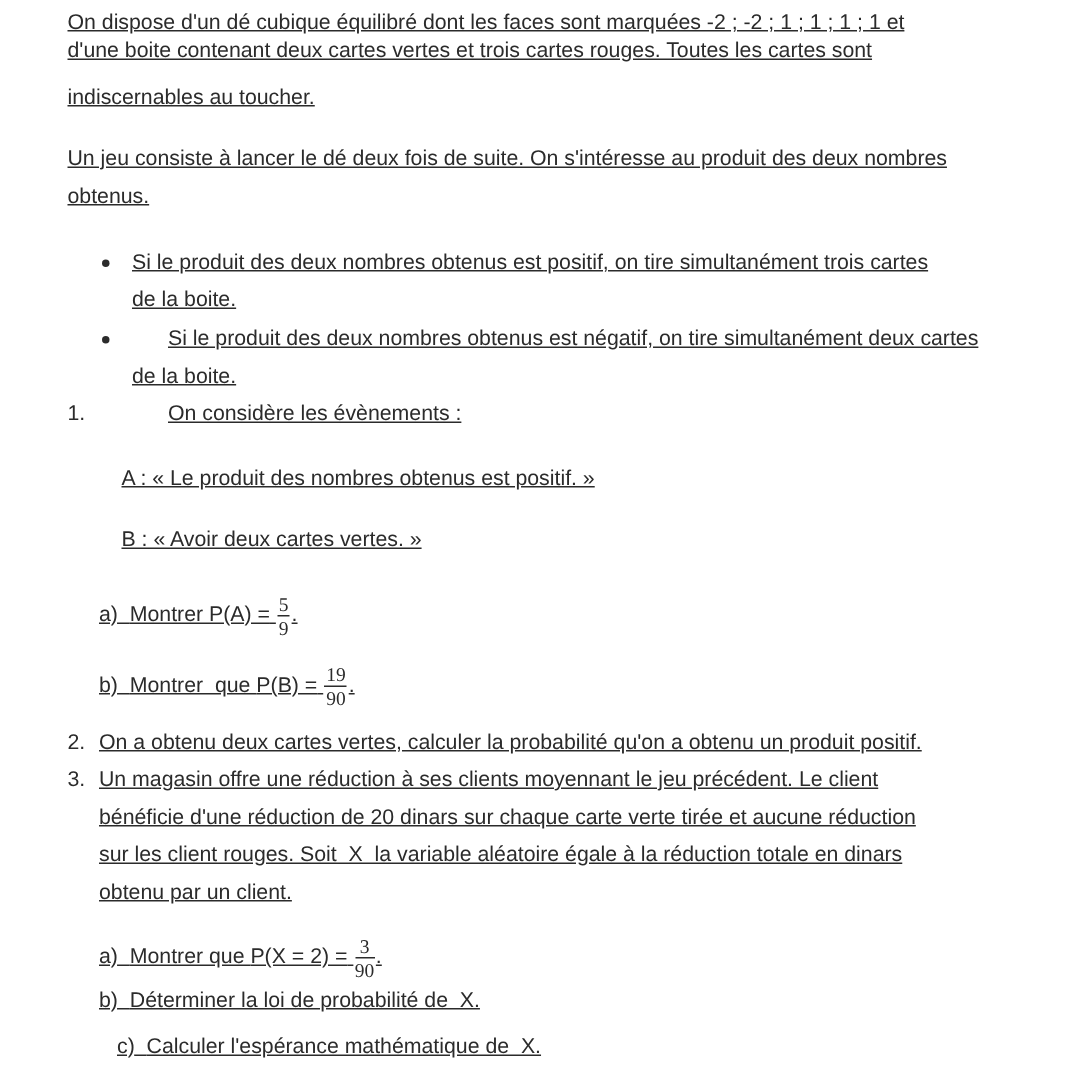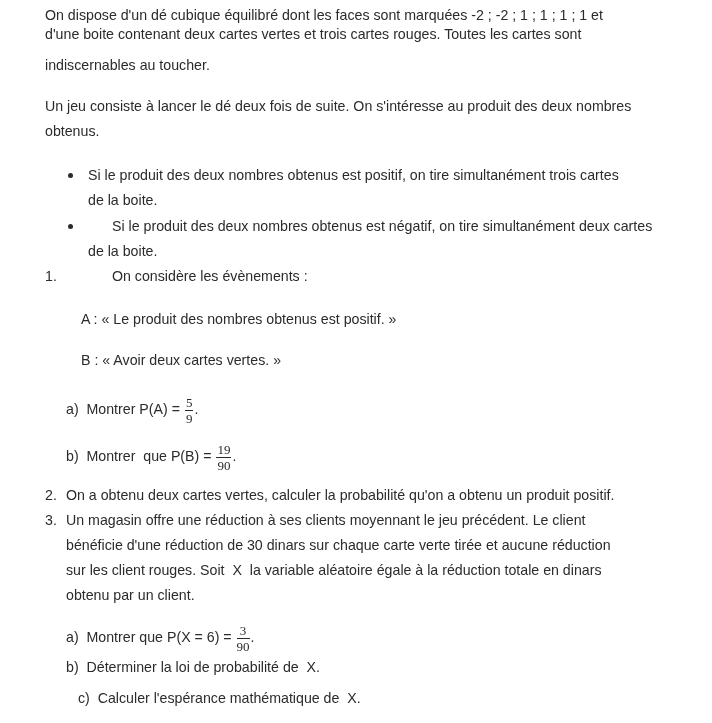--- a/index.html
+++ b/index.html
@@ -1,20 +1,20 @@
 <!DOCTYPE html>
 <html><head>
 <meta charset="utf-8">
 <style>
   html, body { margin: 0; padding: 0; background: #ffffff; }
   body {
     width: 712px; height: 723px; position: relative; overflow: hidden;
     font-family: "Liberation Sans", sans-serif; color: #2b2b2b; font-size: 14.2px;
   }
-  .line { position: absolute; white-space: nowrap; line-height: 18px; }
+  .line { position: absolute; white-space: nowrap; line-height: 18px; text-decoration: underline; }
   .num { position: absolute; white-space: nowrap; line-height: 18px; }
   .bullet { position: absolute; width: 5px; height: 5px; border-radius: 50%; background: #2b2b2b; }
   .frac { display: inline-block; vertical-align: middle; text-align: center; font-family: "Liberation Serif", serif; font-size: 13px; line-height: 13px; margin: 0 1px; }
   .frac .n { display: block; padding: 0 1px 1px; border-bottom: 1px solid #2b2b2b; }
   .frac .d { display: block; padding-top: 1px; }
 </style>
 </head>
 <body>
 
 <div>
@@ -49,27 +49,27 @@
     <span>b)</span>&nbsp;
     <span style="white-space:pre">Montrer  que </span><span>P(B) =</span>
     <span class="frac"><span class="n">19</span><span class="d">90</span></span>.
   </div>
 
   <div class="num" style="left:45px; top:486px;">2.</div>
   <div class="line" style="left:66px; top:486px;">On a obtenu deux cartes vertes, calculer la probabilité qu'on a obtenu un produit positif.</div>
 
   <div class="num" style="left:45px; top:511px;">3.</div>
   <div class="line" style="left:66px; top:511px;">Un magasin offre une réduction à ses clients moyennant le jeu précédent. Le client</div>
-  <div class="line" style="left:66px; top:536px;">bénéficie d'une réduction de 30 dinars sur chaque carte verte tirée et aucune réduction</div>
+  <div class="line" style="left:66px; top:536px;">bénéficie d'une réduction de 20 dinars sur chaque carte verte tirée et aucune réduction</div>
   <div class="line" style="left:66px; top:561px; white-space:pre;">sur les client rouges. Soit  X  la variable aléatoire égale à la réduction totale en dinars</div>
   <div class="line" style="left:66px; top:586px;">obtenu par un client.</div>
 
   <div class="line" style="left:66px; top:624px;">
     <span>a)</span>&nbsp;
-    <span style="white-space:pre">Montrer que </span><span>P(X = 6) =</span>
+    <span style="white-space:pre">Montrer que </span><span>P(X = 2) =</span>
     <span class="frac"><span class="n">3</span><span class="d">90</span></span>.
   </div>
 
   <div class="line" style="left:66px; top:658px;">
     <span>b)</span>&nbsp;
     <span style="white-space:pre">Déterminer la loi de probabilité de  X.</span>
   </div>
 
   <div class="line" style="left:66px; top:689px;margin-left:12px;">
     <span>c)</span>&nbsp;

